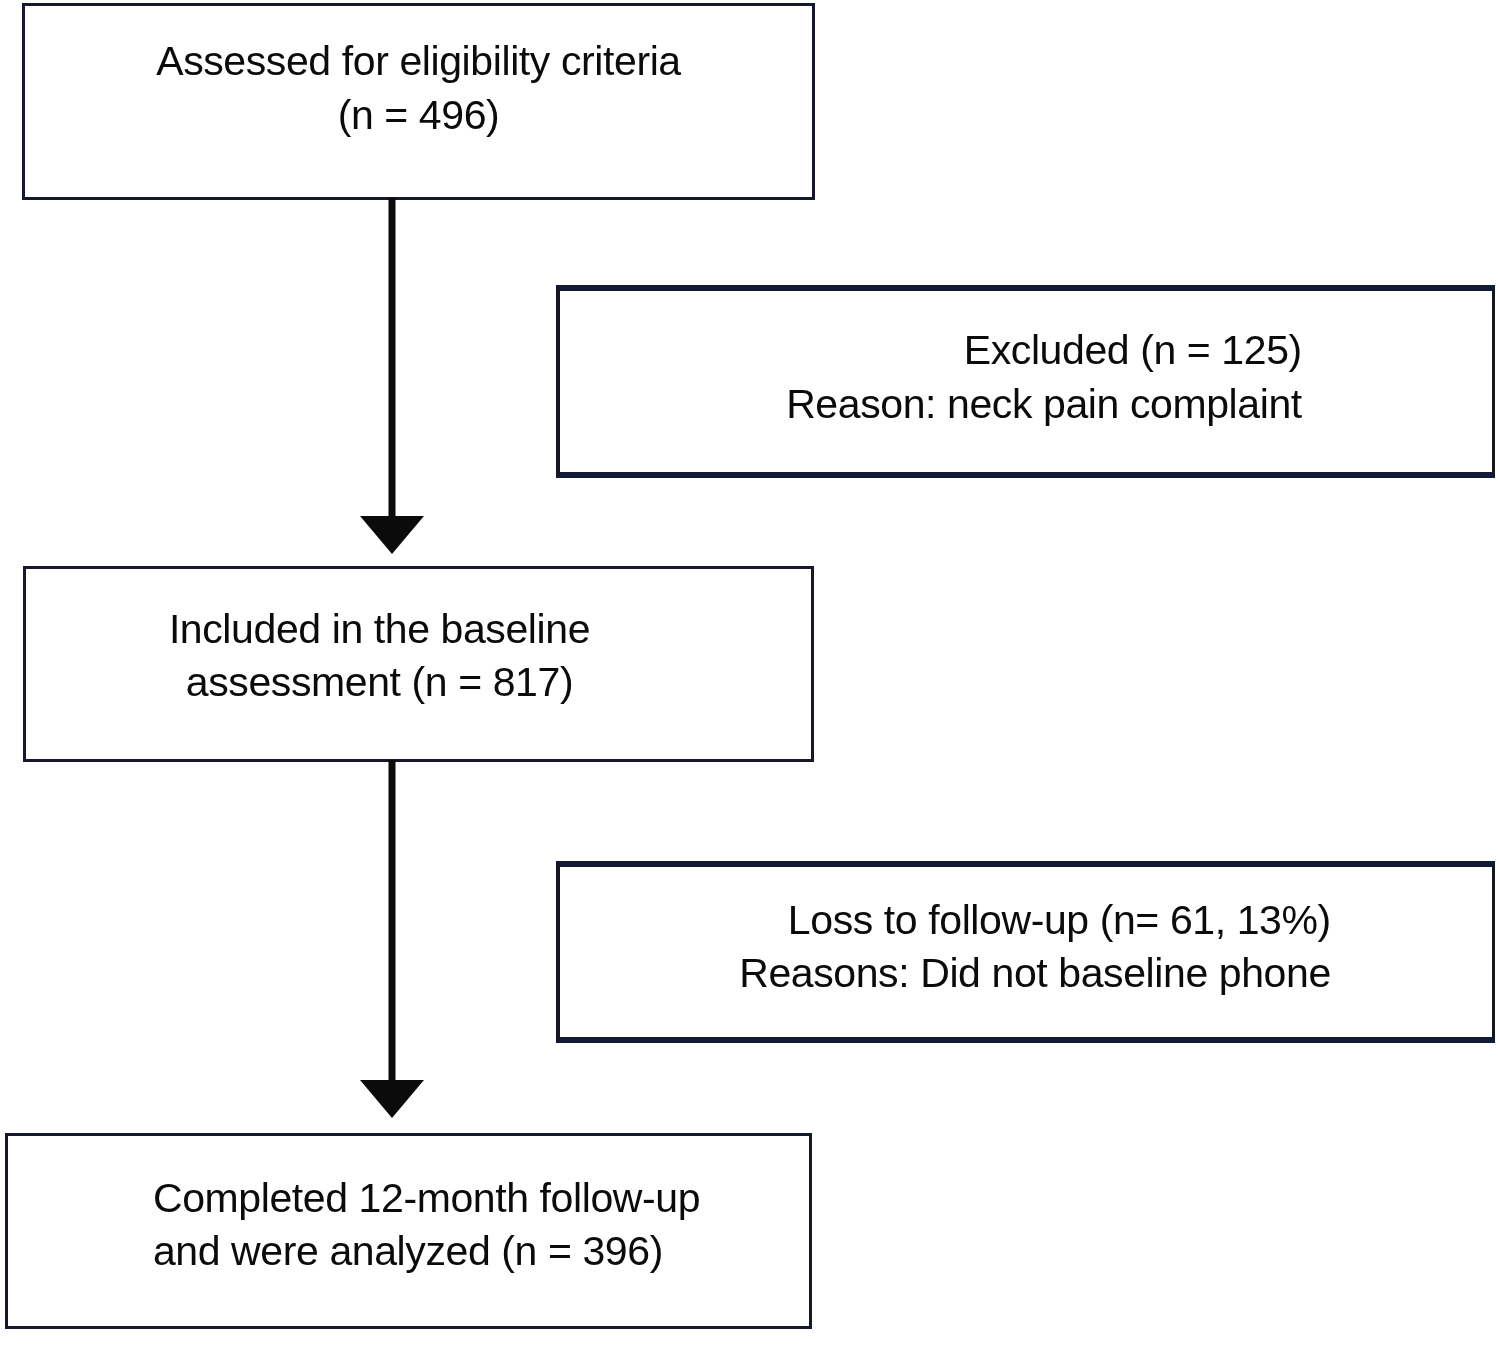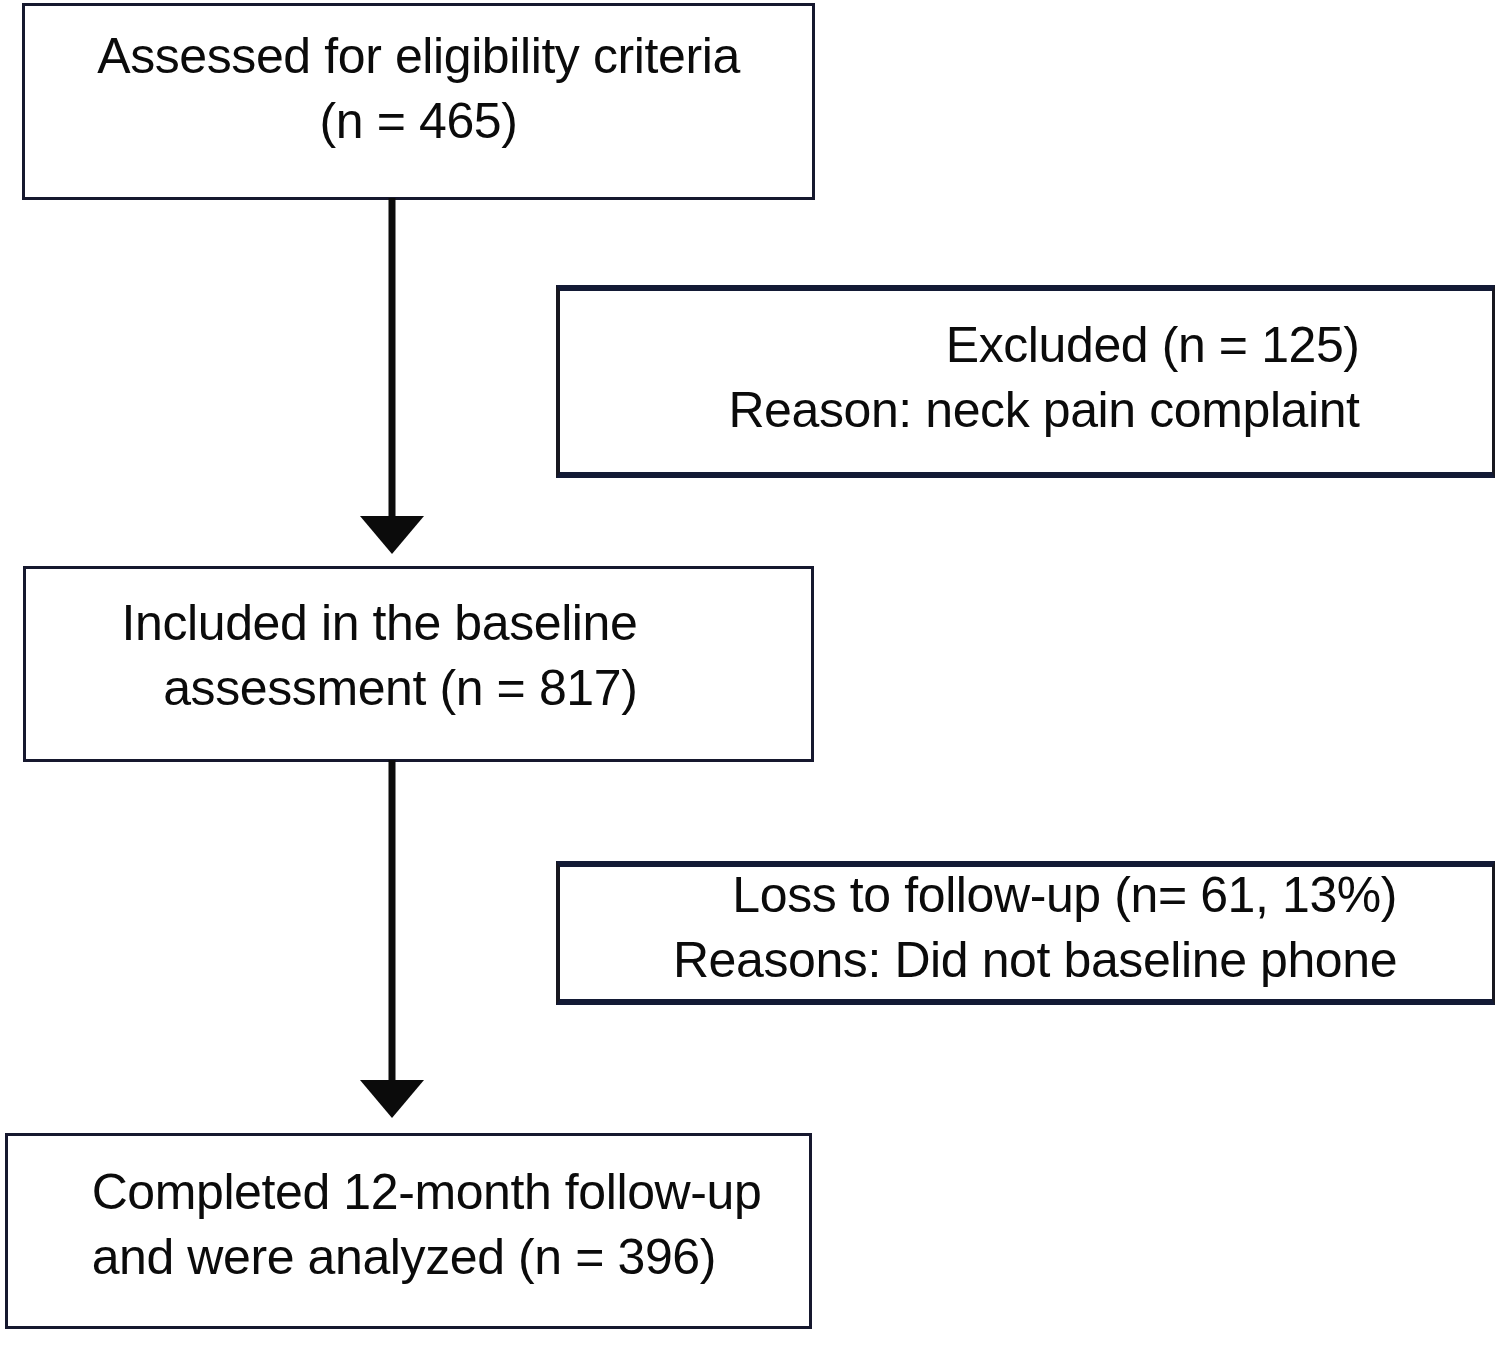--- a/index.html
+++ b/index.html
@@ -26,21 +26,21 @@
     background: #ffffff;
     border: 3px solid #16182e;
     display: flex;
     flex-direction: column;
     justify-content: center;
     align-items: center;
   }
   .flow-box .line {
     display: block;
     color: #0b0b0b;
-    font-size: 50px;
+    font-size: 41px;
     line-height: 1.30;
     letter-spacing: -0.4px;
     white-space: nowrap;
     font-weight: 400;
   }
 
   
   .primary .line { text-align: center; }
 
   
@@ -63,25 +63,25 @@
     left: 556px; top: 285px;
     width: 939px; height: 193px;
   }
   #box-excluded .text-stack { margin-top: -8px; padding-left: 36px; }
 
   #box-included {
     left: 23px;  top: 566px;
     width: 791px; height: 196px;
   }
   #box-included .text-stack { margin-top: -16px; padding-right: 78px; }
-  #box-included .line { text-align: right; }
+  #box-included .line { text-align: center; }
 
   #box-loss {
     left: 556px; top: 861px;
-    width: 939px; height: 144px;
+    width: 939px; height: 182px;
   }
   #box-loss .text-stack { margin-top: -10px; padding-left: 18px; }
 
   #box-completed {
     left: 5px;   top: 1133px;
     width: 807px; height: 196px;
   }
   #box-completed .text-stack { margin-top: -12px; padding-left: 36px; }
   #box-completed .line { text-align: left; }
 
@@ -96,21 +96,21 @@
   .arrow-head  { fill: #0b0b0b; }
 </style>
 </head>
 <body>
 
 <div id="flow-canvas">
 
   <div class="flow-box primary" id="box-assessed">
     <div class="text-stack">
       <span class="line">Assessed for eligibility criteria</span>
-      <span class="line">(n = 465)</span>
+      <span class="line">(n = 496)</span>
     </div>
   </div>
 
   <div class="flow-box secondary" id="box-excluded">
     <div class="text-stack">
       <span class="line">Excluded (n = 125)</span>
       <span class="line">Reason: neck pain complaint</span>
     </div>
   </div>
 

